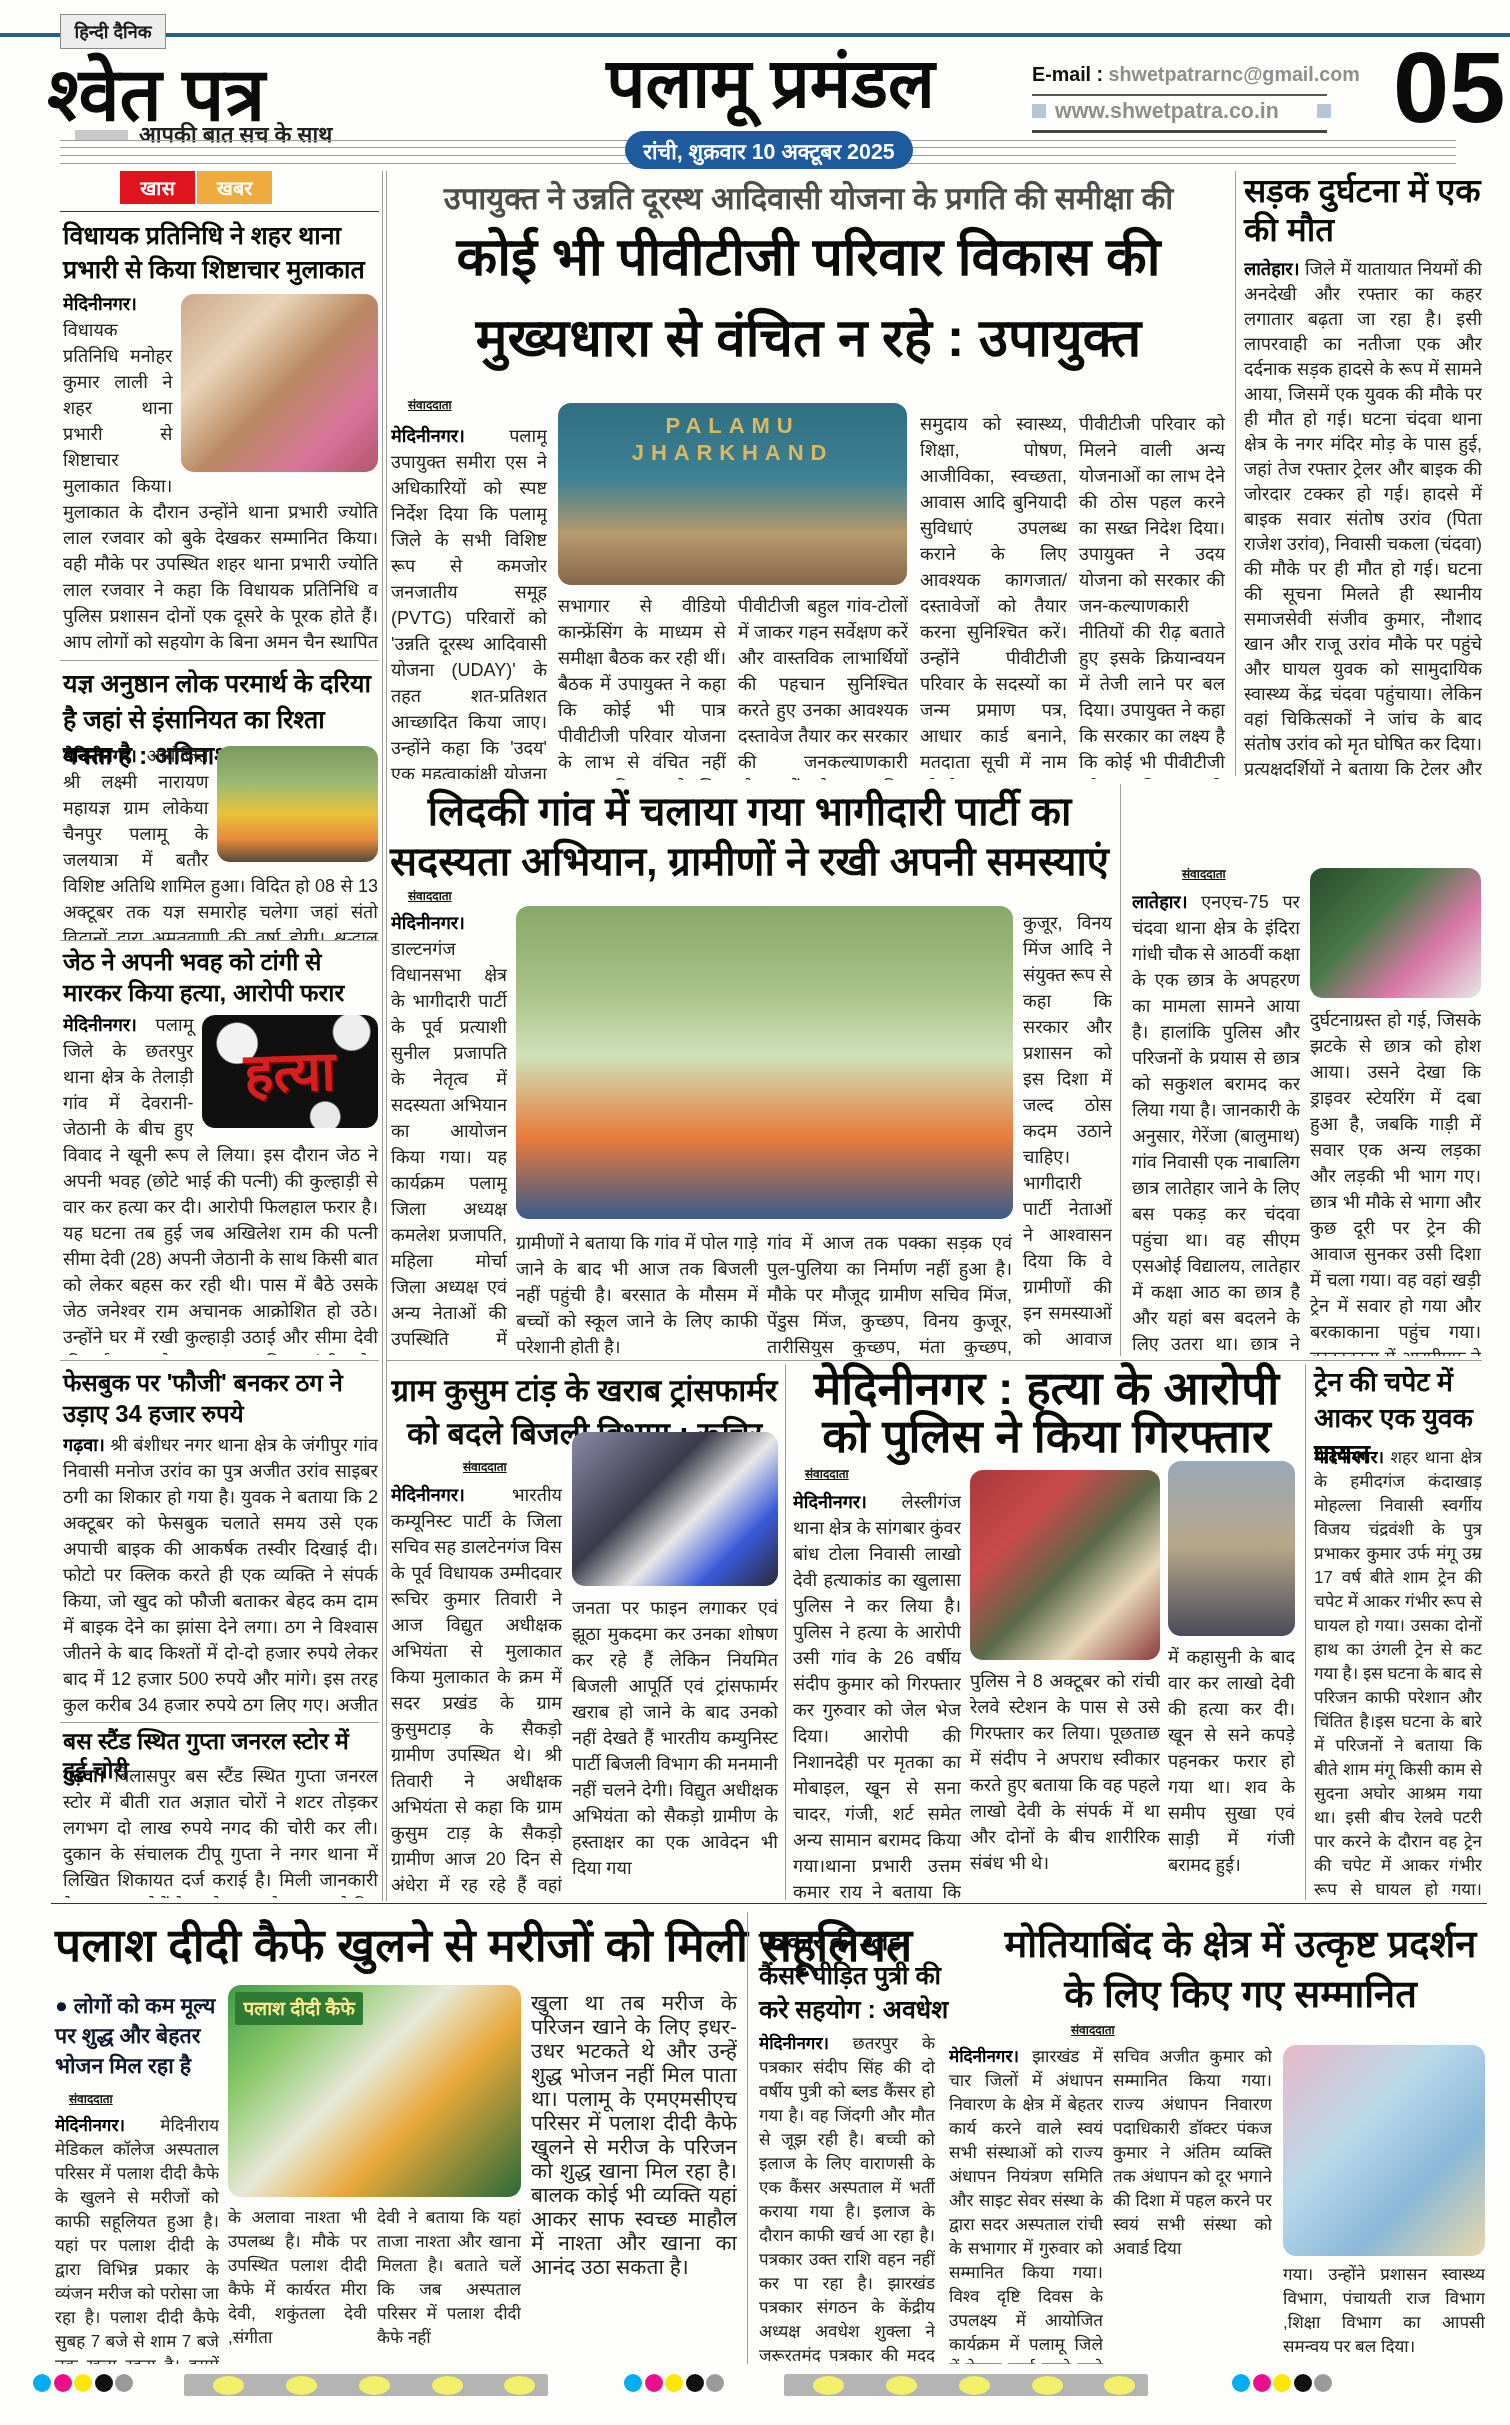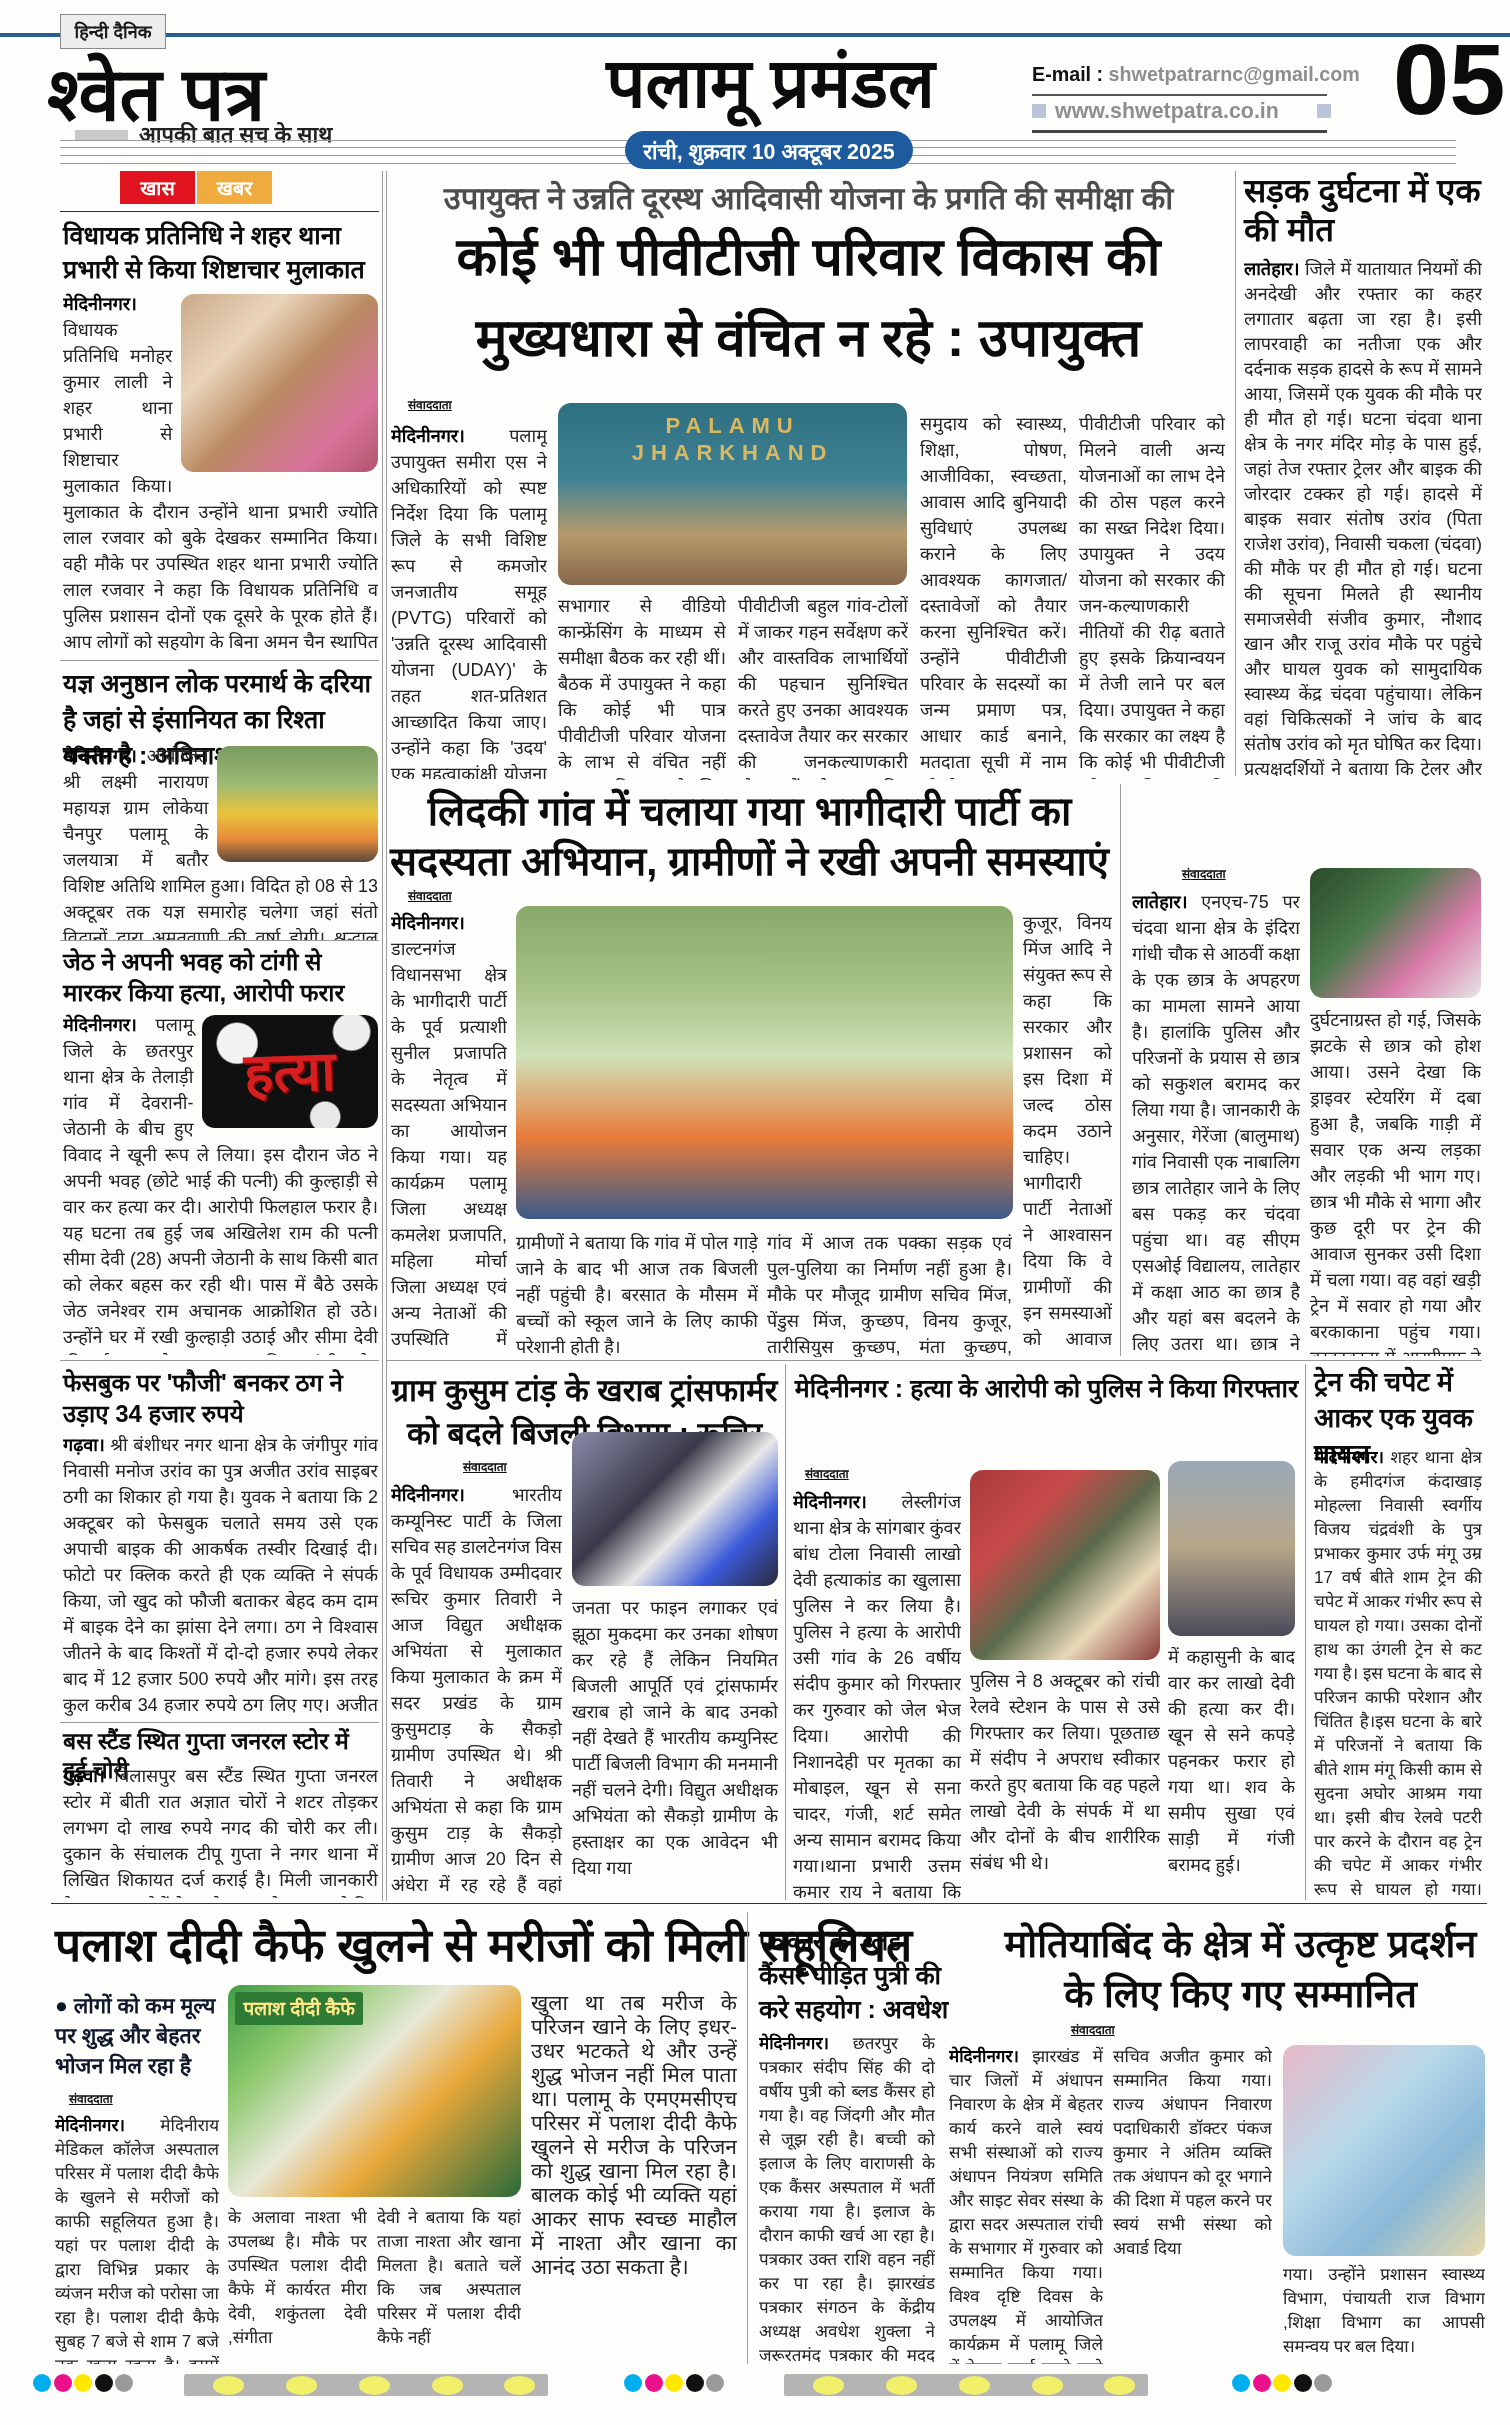--- a/index.html
+++ b/index.html
@@ -56,21 +56,21 @@
 
   <div class="abs" style="left:1032px;top:63px;width:360px;font-size:19.7px;">
     <span style="font-weight:800;color:#111;">E-mail :</span>
     <span style="color:#8e8e8e;font-weight:700;">shwetpatrarnc@gmail.com</span>
   </div>
   <div class="abs" style="left:1032px;top:94px;width:295px;height:1.7px;background:#555;"></div>
   <div class="abs" style="left:1032px;top:104px;width:13.7px;height:13.7px;background:#b9c4d8;"></div>
   <div class="abs" style="left:1055px;top:99px;width:257px;font-size:21.4px;font-weight:800;color:#8e8e8e;">www.shwetpatra.co.in</div>
   <div class="abs" style="left:1317px;top:104px;width:13.7px;height:13.7px;background:#b9c4d8;"></div>
   <div class="abs" style="left:1032px;top:130px;width:295px;height:2.6px;background:#444;"></div>
-  <div class="abs hl" style="left:1393px;top:22px;width:113px;height:110px;font-size:101px;">05</div>
+  <div class="abs hl" style="left:1393px;top:30px;width:113px;height:110px;font-size:101px;">05</div>
 
   <div class="abs badge" style="left:120px;top:171px;width:75px;height:33px;background:#e0131f;">खास</div>
   <div class="abs badge" style="left:197px;top:171px;width:75px;height:33px;background:#efab3d;">खबर</div>
   <div class="abs hrule" style="left:60px;top:211px;width:319px;border-top-color:#333;"></div>
 
   <div class="abs hl" style="left:63px;top:218px;width:315px;height:69px;font-size:25px;line-height:34px;">विधायक प्रतिनिधि ने शहर थाना प्रभारी से किया शिष्टाचार मुलाकात</div>
   <div class="abs body" style="left:63px;top:291px;width:315px;height:365px;">
     <span class="ph ph-courtesy" style="position:relative;float:right;width:197px;height:178px;margin:3.4px 0 5.1px 8.6px;"></span>
     <span class="place">मेदिनीनगर।</span>
     <span>विधायक प्रतिनिधि मनोहर कुमार लाली ने शहर थाना प्रभारी से शिष्टाचार मुलाकात किया। मुलाकात के दौरान उन्होंने थाना प्रभारी ज्योति लाल रजवार को बुके देखकर सम्मानित किया। वही मौके पर उपस्थित शहर थाना प्रभारी ज्योति लाल रजवार ने कहा कि विधायक प्रतिनिधि व पुलिस प्रशासन दोनों एक दूसरे के पूरक होते हैं। आप लोगों को सहयोग के बिना अमन चैन स्थापित करना संभव नहीं है। क्षेत्र में किसी भी तरह की गतिविधि होती है तो उसकी जानकारी तुरंत हमें दें। हम तत्काल उसका निराकरण करेंगे। विधायक प्रतिनिधि मनोहर कुमार शादी में थाना प्रभारी से कहा कि हम लोग क्षेत्र में किसी भी तरह की गतिविधि घटना दुर्घटना की जानकारी आपको देते रहेंगे ताकि अमन व शांति बना रहे इसके अलावा छोटे-मोटे झगड़ों को आपस में ही उसका निराकरण करेंगे ताकि पुलिस प्रशासन को हर मामले में परेशानी उठानी ना उठाना पड़े।</span>
@@ -160,21 +160,21 @@
   <div class="abs hl ctr" style="left:391px;top:1369px;width:387px;height:86px;font-size:31px;line-height:43px;">ग्राम कुसुम टांड़ के खराब ट्रांसफार्मर को बदले बिजली विभाग : रूचिर</div>
   <div class="abs byline" style="left:463px;top:1458px;width:128px;">संवाददाता</div>
   <div class="abs body" style="left:391px;top:1482px;width:171px;height:416px;">
     <span class="place">मेदिनीनगर।</span>
     <span>भारतीय कम्यूनिस्ट पार्टी के जिला सचिव सह डालटेनगंज विस के पूर्व विधायक उम्मीदवार रूचिर कुमार तिवारी ने आज विद्युत अधीक्षक अभियंता से मुलाकात किया मुलाकात के क्रम में सदर प्रखंड के ग्राम कुसुमटाड़ के सैकड़ो ग्रामीण उपस्थित थे। श्री तिवारी ने अधीक्षक अभियंता से कहा कि ग्राम कुसुम टाड़ के सैकड़ो ग्रामीण आज 20 दिन से अंधेरा में रह रहे हैं वहां ट्रांसफार्मर खराब हो गया है लेकिन बिजली विभाग के अभियंता एवं अधीक्षक अपने एसी के कमरे में सोया हुआ है मुलाकात के क्रम में श्री तिवारी</span>
   </div>
   <div class="ph ph-transformer" style="left:572px;top:1432px;width:206px;height:154px;"></div>
   <div class="abs body" style="left:572px;top:1595px;width:206px;height:303px;">जनता पर फाइन लगाकर एवं झूठा मुकदमा कर उनका शोषण कर रहे हैं लेकिन नियमित बिजली आपूर्ति एवं ट्रांसफार्मर खराब हो जाने के बाद उनको नहीं देखते हैं भारतीय कम्युनिस्ट पार्टी बिजली विभाग की मनमानी नहीं चलने देगी। विद्युत अधीक्षक अभियंता को सैकड़ो ग्रामीण के हस्ताक्षर का एक आवेदन भी दिया गया</div>
 
   <div class="abs vr" style="left:785px;top:1364px;height:536px;"></div>
-  <div class="abs hl ctr" style="left:793px;top:1364px;width:507px;height:96px;font-size:25px;line-height:48px;">मेदिनीनगर : हत्या के आरोपी को पुलिस ने किया गिरफ्तार</div>
+  <div class="abs hl ctr" style="left:793px;top:1364px;width:507px;height:96px;font-size:46px;line-height:48px;">मेदिनीनगर : हत्या के आरोपी को पुलिस ने किया गिरफ्तार</div>
   <div class="abs byline" style="left:805px;top:1465px;width:128px;">संवाददाता</div>
   <div class="abs body" style="left:793px;top:1489px;width:168px;height:409px;">
     <span class="place">मेदिनीनगर।</span>
     <span>लेस्लीगंज थाना क्षेत्र के सांगबार कुंवर बांध टोला निवासी लाखो देवी हत्याकांड का खुलासा पुलिस ने कर लिया है। पुलिस ने हत्या के आरोपी उसी गांव के 26 वर्षीय संदीप कुमार को गिरफ्तार कर गुरुवार को जेल भेज दिया। आरोपी की निशानदेही पर मृतका का मोबाइल, खून से सना चादर, गंजी, शर्ट समेत अन्य सामान बरामद किया गया।थाना प्रभारी उत्तम कुमार राय ने बताया कि 30 सितंबर की रात आरोपी संदीप ने 35 वर्षीय लाखो देवी की</span>
   </div>
   <div class="ph ph-arrest" style="left:970px;top:1470px;width:190px;height:190px;"></div>
   <div class="abs body" style="left:970px;top:1668px;width:190px;height:230px;">पुलिस ने 8 अक्टूबर को रांची रेलवे स्टेशन के पास से उसे गिरफ्तार कर लिया। पूछताछ में संदीप ने अपराध स्वीकार करते हुए बताया कि वह पहले लाखो देवी के संपर्क में था और दोनों के बीच शारीरिक संबंध भी थे।</div>
   <div class="ph ph-cop" style="left:1168px;top:1461px;width:127px;height:175px;"></div>
   <div class="abs body" style="left:1168px;top:1644px;width:127px;height:254px;">में कहासुनी के बाद वार कर लाखो देवी की हत्या कर दी। खून से सने कपड़े पहनकर फरार हो गया था। शव के समीप सुखा एवं साड़ी में गंजी बरामद हुई।</div>
 

